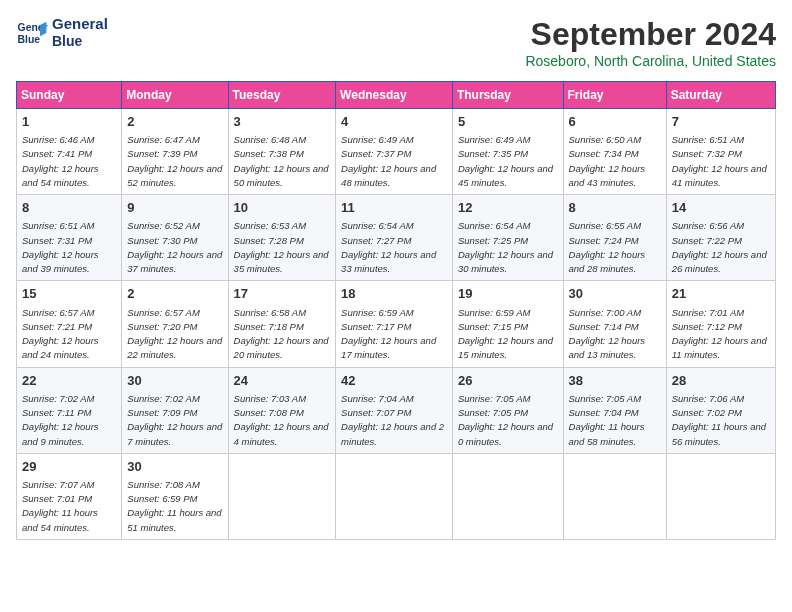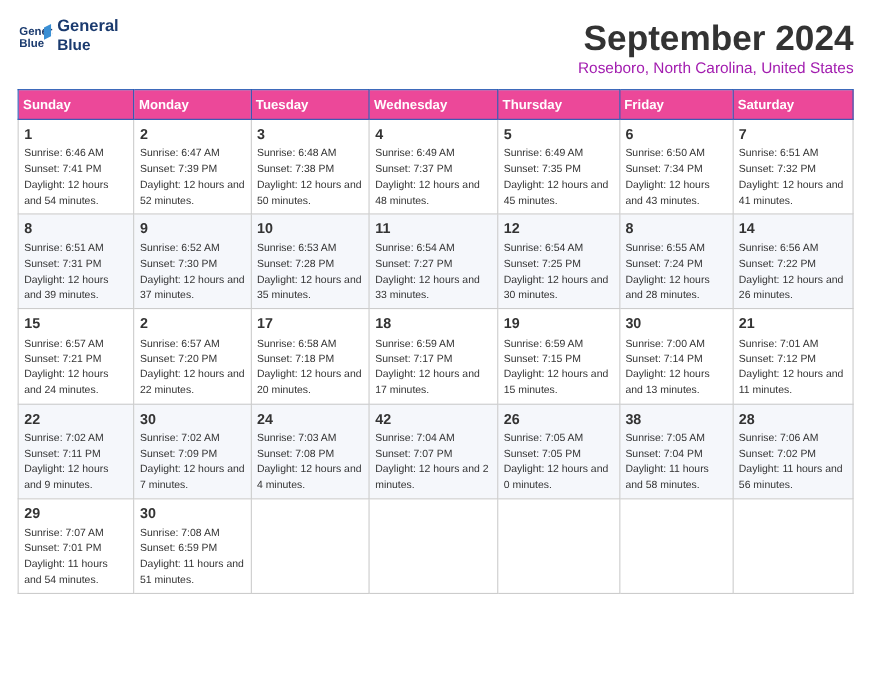--- a/index.html
+++ b/index.html
@@ -28,21 +28,21 @@
     .title-block {
       text-align: right;
     }
     .month-title {
       font-size: 32px;
       font-weight: bold;
       color: #333;
     }
     .location {
       font-size: 14px;
-      color: #a21caf;
+      color: #15803d;
     }
     table {
       width: 100%;
       border-collapse: collapse;
       font-size: 10.5px;
     }
     thead th {
       background: #ec4899;
       color: #fff;
       padding: 6px 4px;
@@ -69,20 +69,21 @@
     .day-num {
       font-size: 13px;
       font-weight: bold;
       display: block;
       margin-bottom: 2px;
     }
     .day-info {
       font-size: 9.5px;
       color: #333;
       line-height: 1.5;
+      font-style: italic;
     }
     td.empty {
       background: #f9f9f9;
     }
   </style>
 </head>
 <body>
 
 <div class="header">
   <div class="logo">

